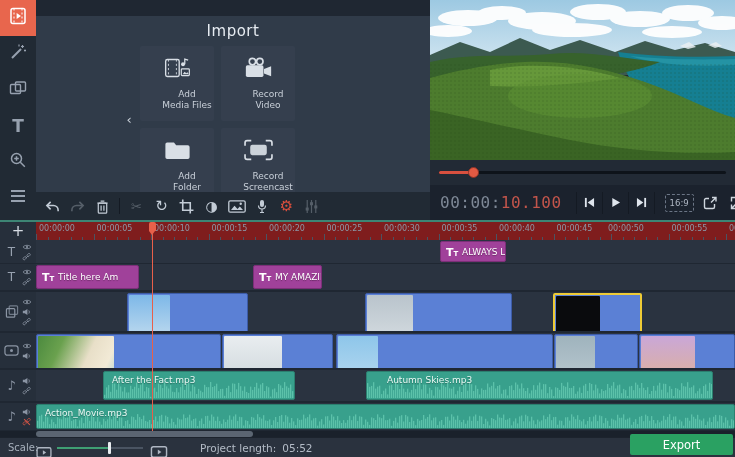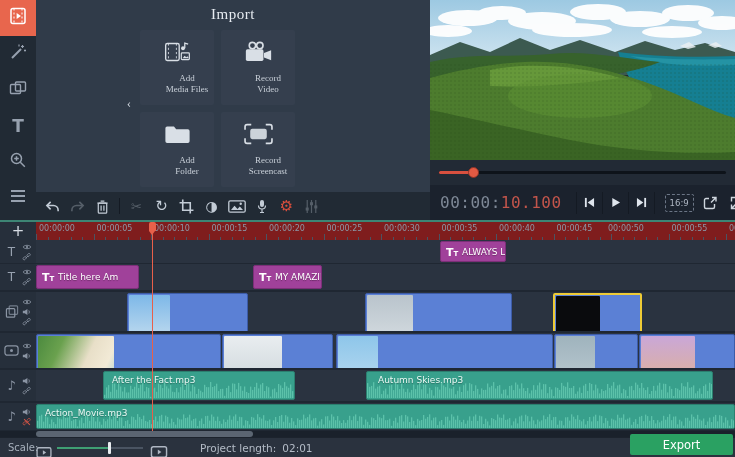--- a/index.html
+++ b/index.html
@@ -5,21 +5,21 @@
   html,body{margin:0;padding:0;background:#10151c;}
   #app{position:relative;width:735px;height:457px;background:#1f2732;overflow:hidden;
        font-family:"DejaVu Sans","Liberation Sans",sans-serif;-webkit-font-smoothing:antialiased;}
   
   .sidebar{position:absolute;left:0;top:0;width:36px;height:222px;background:#212a34;z-index:5;}
   .side-btn{width:36px;height:36px;display:flex;align-items:center;justify-content:center;color:#97a1af;cursor:pointer;}
   .side-btn.sel{background:#e8664d;color:#fff;}
   .sbi{width:18px;height:18px;}
   .sbt{font-size:17px;font-weight:bold;color:currentColor;}
   
-  .import{position:absolute;left:36px;top:0;width:394px;height:192px;background:#303b49;font-family:Liberation Serif, serif;}
+  .import{position:absolute;left:36px;top:16px;width:394px;height:192px;background:#303b49;}
   .imp-title{position:absolute;top:6px;left:0;width:100%;text-align:center;font-size:15px;color:#e6ebf1;letter-spacing:.5px;}
   .filelist{position:absolute;left:8px;top:30px;width:82px;height:153px;background:#1d2530;box-sizing:border-box;padding:5px 8px 0 7px;}
   .fl-item{font-size:9px;line-height:12.4px;color:#c3cbd5;white-space:nowrap;cursor:pointer;}
   .fl-item.sel{color:#e05c45;}
   .fl-scroll{position:absolute;right:1px;top:2px;width:4px;height:149px;background:#28313d;}
   .fl-thumb{position:absolute;left:0;top:0;width:4px;height:118px;background:#3d4756;}
   .collapse{position:absolute;left:88px;top:92px;width:10px;height:22px;color:#cfd6de;font-size:13px;
             display:flex;align-items:center;justify-content:center;cursor:pointer;}
   .tiles{position:absolute;left:104px;top:30px;display:grid;grid-template-columns:74px 74px;grid-template-rows:75px 75px;gap:7px;}
   .tile{background:#353f4e;border-radius:2px;display:flex;flex-direction:column;align-items:center;justify-content:center;cursor:pointer;color:#d9dfe6;}
@@ -700,21 +700,21 @@
                   <rect x="178" y="5.9" width="1.3" height="10.1"></rect>
                   <rect x="180" y="0.1" width="1.3" height="15.9"></rect>
                   <rect x="182" y="4.3" width="1.3" height="11.7"></rect>
                   <rect x="184" y="5.8" width="1.3" height="10.2"></rect>
                   <rect x="186" y="2.5" width="1.3" height="13.5"></rect>
                   <rect x="188" y="9.1" width="1.3" height="6.9"></rect>
                   <rect x="190" y="9.3" width="1.3" height="6.7"></rect>
                 </svg></span>
             </div>
             <div class="clip audio" style="left: 330px; width: 347px;">
-              <span class="cl-a" style="left:11px">Autumn Skies.mp3</span>
+              <span class="cl-a" style="left:20px">Autumn Skies.mp3</span>
         <span class="wave" style="height: 16px;"><svg width="347" height="16" viewBox="0 0 347 16" preserveAspectRatio="none" fill="#66cbb2" opacity=".8">
                   <rect x="0" y="1.1" width="1.3" height="14.9"></rect>
                   <rect x="2" y="4.8" width="1.3" height="11.2"></rect>
                   <rect x="4" y="3.9" width="1.3" height="12.1"></rect>
                   <rect x="6" y="0.2" width="1.3" height="15.8"></rect>
                   <rect x="8" y="6.6" width="1.3" height="9.4"></rect>
                   <rect x="10" y="4.7" width="1.3" height="11.3"></rect>
                   <rect x="12" y="3.7" width="1.3" height="12.3"></rect>
                   <rect x="14" y="12.1" width="1.3" height="3.9"></rect>
                   <rect x="16" y="8.7" width="1.3" height="7.3"></rect>
@@ -1286,18 +1286,18 @@
       <div class="sl-handle" style="left:51px;"></div>
     </div>
     <div class="sci-btn" style="left:150px;width:18px;height:12px;">
       <svg class="sci" viewBox="0 0 14 10">
           <rect x=".7" y=".7" width="12.6" height="8.6" rx="1.5" fill="none" stroke="currentColor" stroke-width="1.2"></rect>
           <path d="M6 3l3 2-3 2z" fill="currentColor"></path>
         </svg>
     </div>
     <div class="plen">
       <span>Project length:</span>
-      <span>02:01</span>
+      <span>05:52</span>
     </div>
   </div>
   <div class="export">Export</div>
 
 </div>
 
 </body></html>

